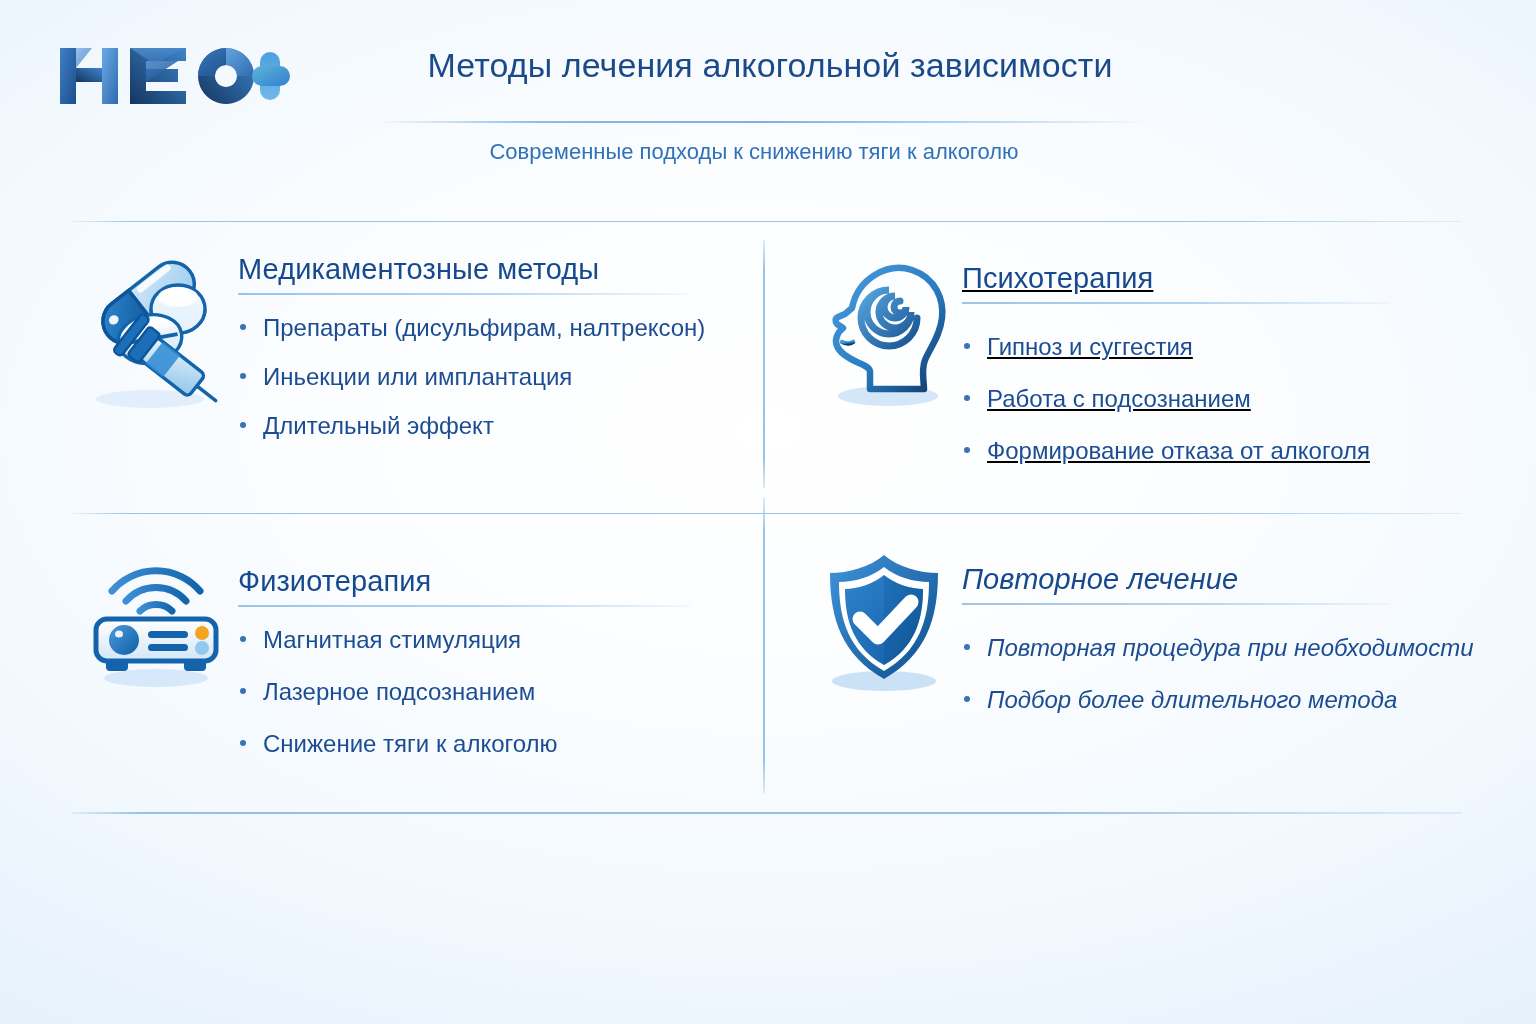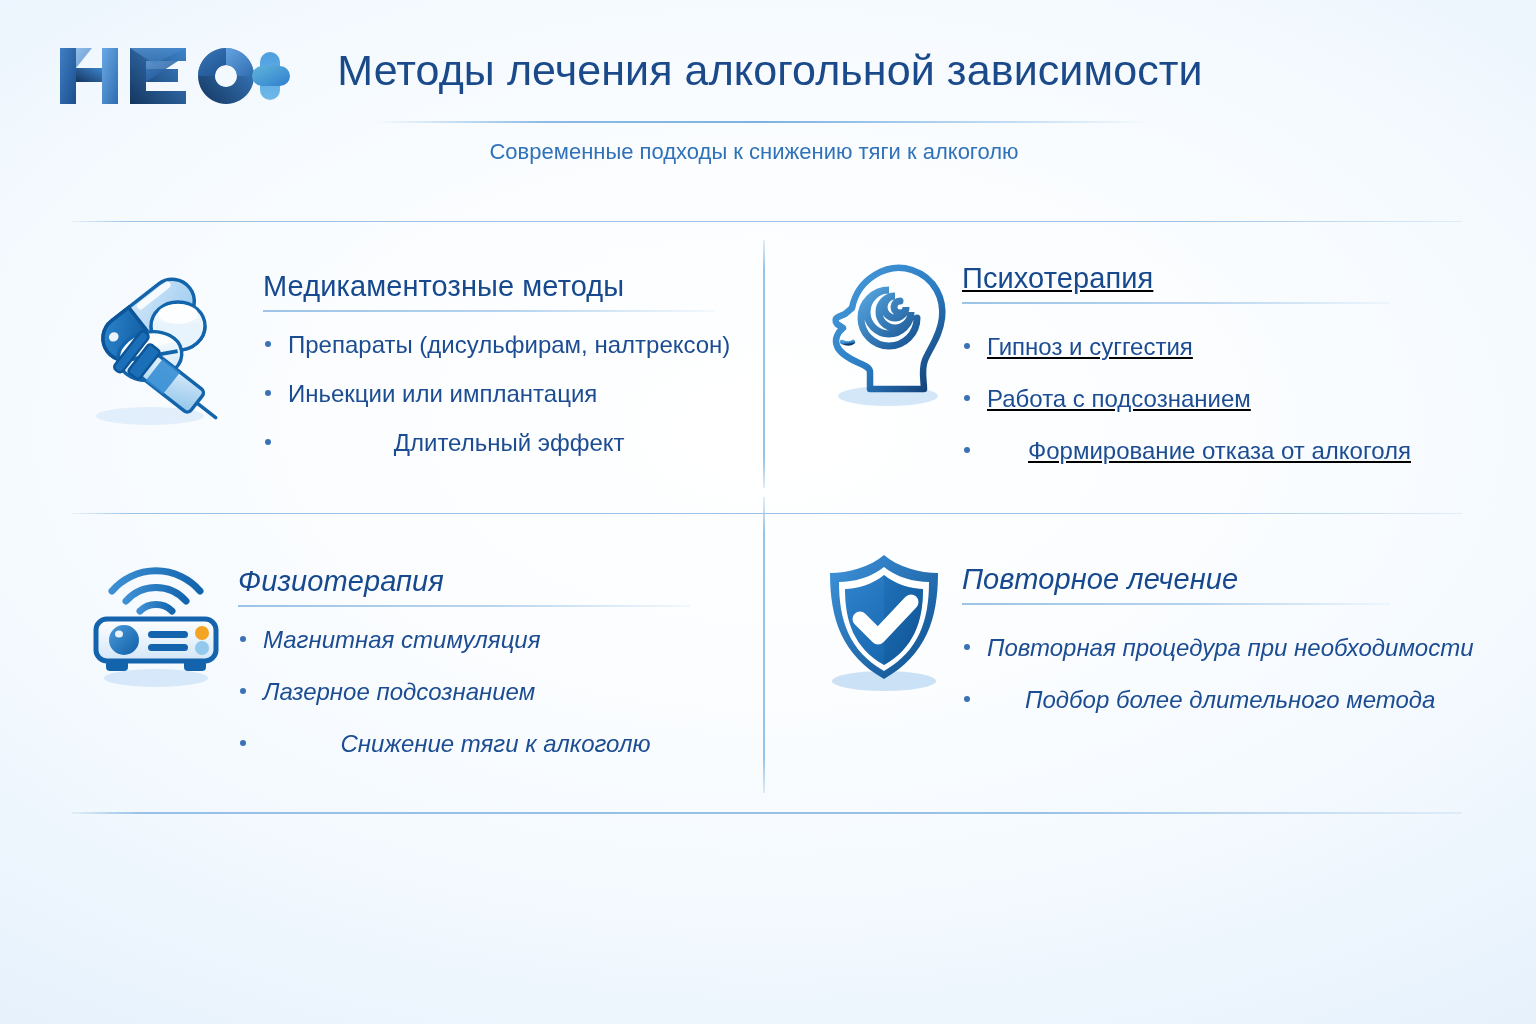--- a/index.html
+++ b/index.html
@@ -38,21 +38,21 @@
     width: 232px;
     height: 68px;
   }
 
   #title {
     position: absolute;
     left: 300px;
     top: 46px;
     width: 940px;
     text-align: center;
-    font-size: 43px;
+    font-size: 34px;
     font-weight: 400;
     letter-spacing: 0.1px;
     color: #1b4a8b;
     font-family: "Liberation Sans", sans-serif;
     white-space: nowrap;
   }
 
   #title-rule {
     position: absolute;
     left: 375px;
@@ -111,21 +111,21 @@
   }
   #vrule-top    { top: 240px; height: 248px; }
   #vrule-bottom { top: 497px; height: 296px; }
 
   
   .card {
     position: absolute;
     display: flex;
     align-items: flex-start;
   }
-  #card-0 { left: 78px;  top: 260px; width: 650px; gap: 25px; }
+  #card-0 { left: 78px;  top: 243px; width: 650px; }
   #card-1 { left: 812px; top: 252px; width: 640px; text-decoration: underline; }
   #card-2 { left: 78px;  top: 545px; width: 650px; }
   #card-3 { left: 812px; top: 545px; width: 640px; font-style: italic; }
 
   .card-icon {
     flex: 0 0 auto;
     width: 160px;
     height: 165px;
     display: flex;
     align-items: flex-start;
@@ -133,21 +133,21 @@
     padding-top: 4px;
   }
   #card-1 .card-icon { width: 150px; }
   #card-2 .card-icon { width: 160px; padding-top: 0; }
   #card-3 .card-icon { width: 150px; padding-top: 2px; }
 
   .card-body {
     flex: 1 1 auto;
     padding-top: 10px;
   }
-  #card-2 .card-body { padding-top: 20px; font-style: italic; }
+  #card-2 .card-body { padding-top: 20px; }
   #card-3 .card-body { padding-top: 18px; }
 
   .card-title {
     font-size: 29px;
     color: #17498e;
     font-weight: 400;
     line-height: 1.12;
     letter-spacing: 0.1px;
     white-space: nowrap;
   }
@@ -172,21 +172,21 @@
   }
   .bullet {
     position: relative;
     padding-left: 25px;
     margin-bottom: 19px;
     font-size: 24px;
     color: #1c4d92;
     line-height: 1.25;
     white-space: nowrap;
   }
-  .bullet:last-child { margin-bottom: 0; text-align: center; }
+  .bullet:last-child { margin-bottom: 0; }
   .bullet::before {
     content: "";
     position: absolute;
     left: 2px;
     top: 11px;
     width: 6px;
     height: 6px;
     border-radius: 50%;
     background: #3a72b5;
   }

